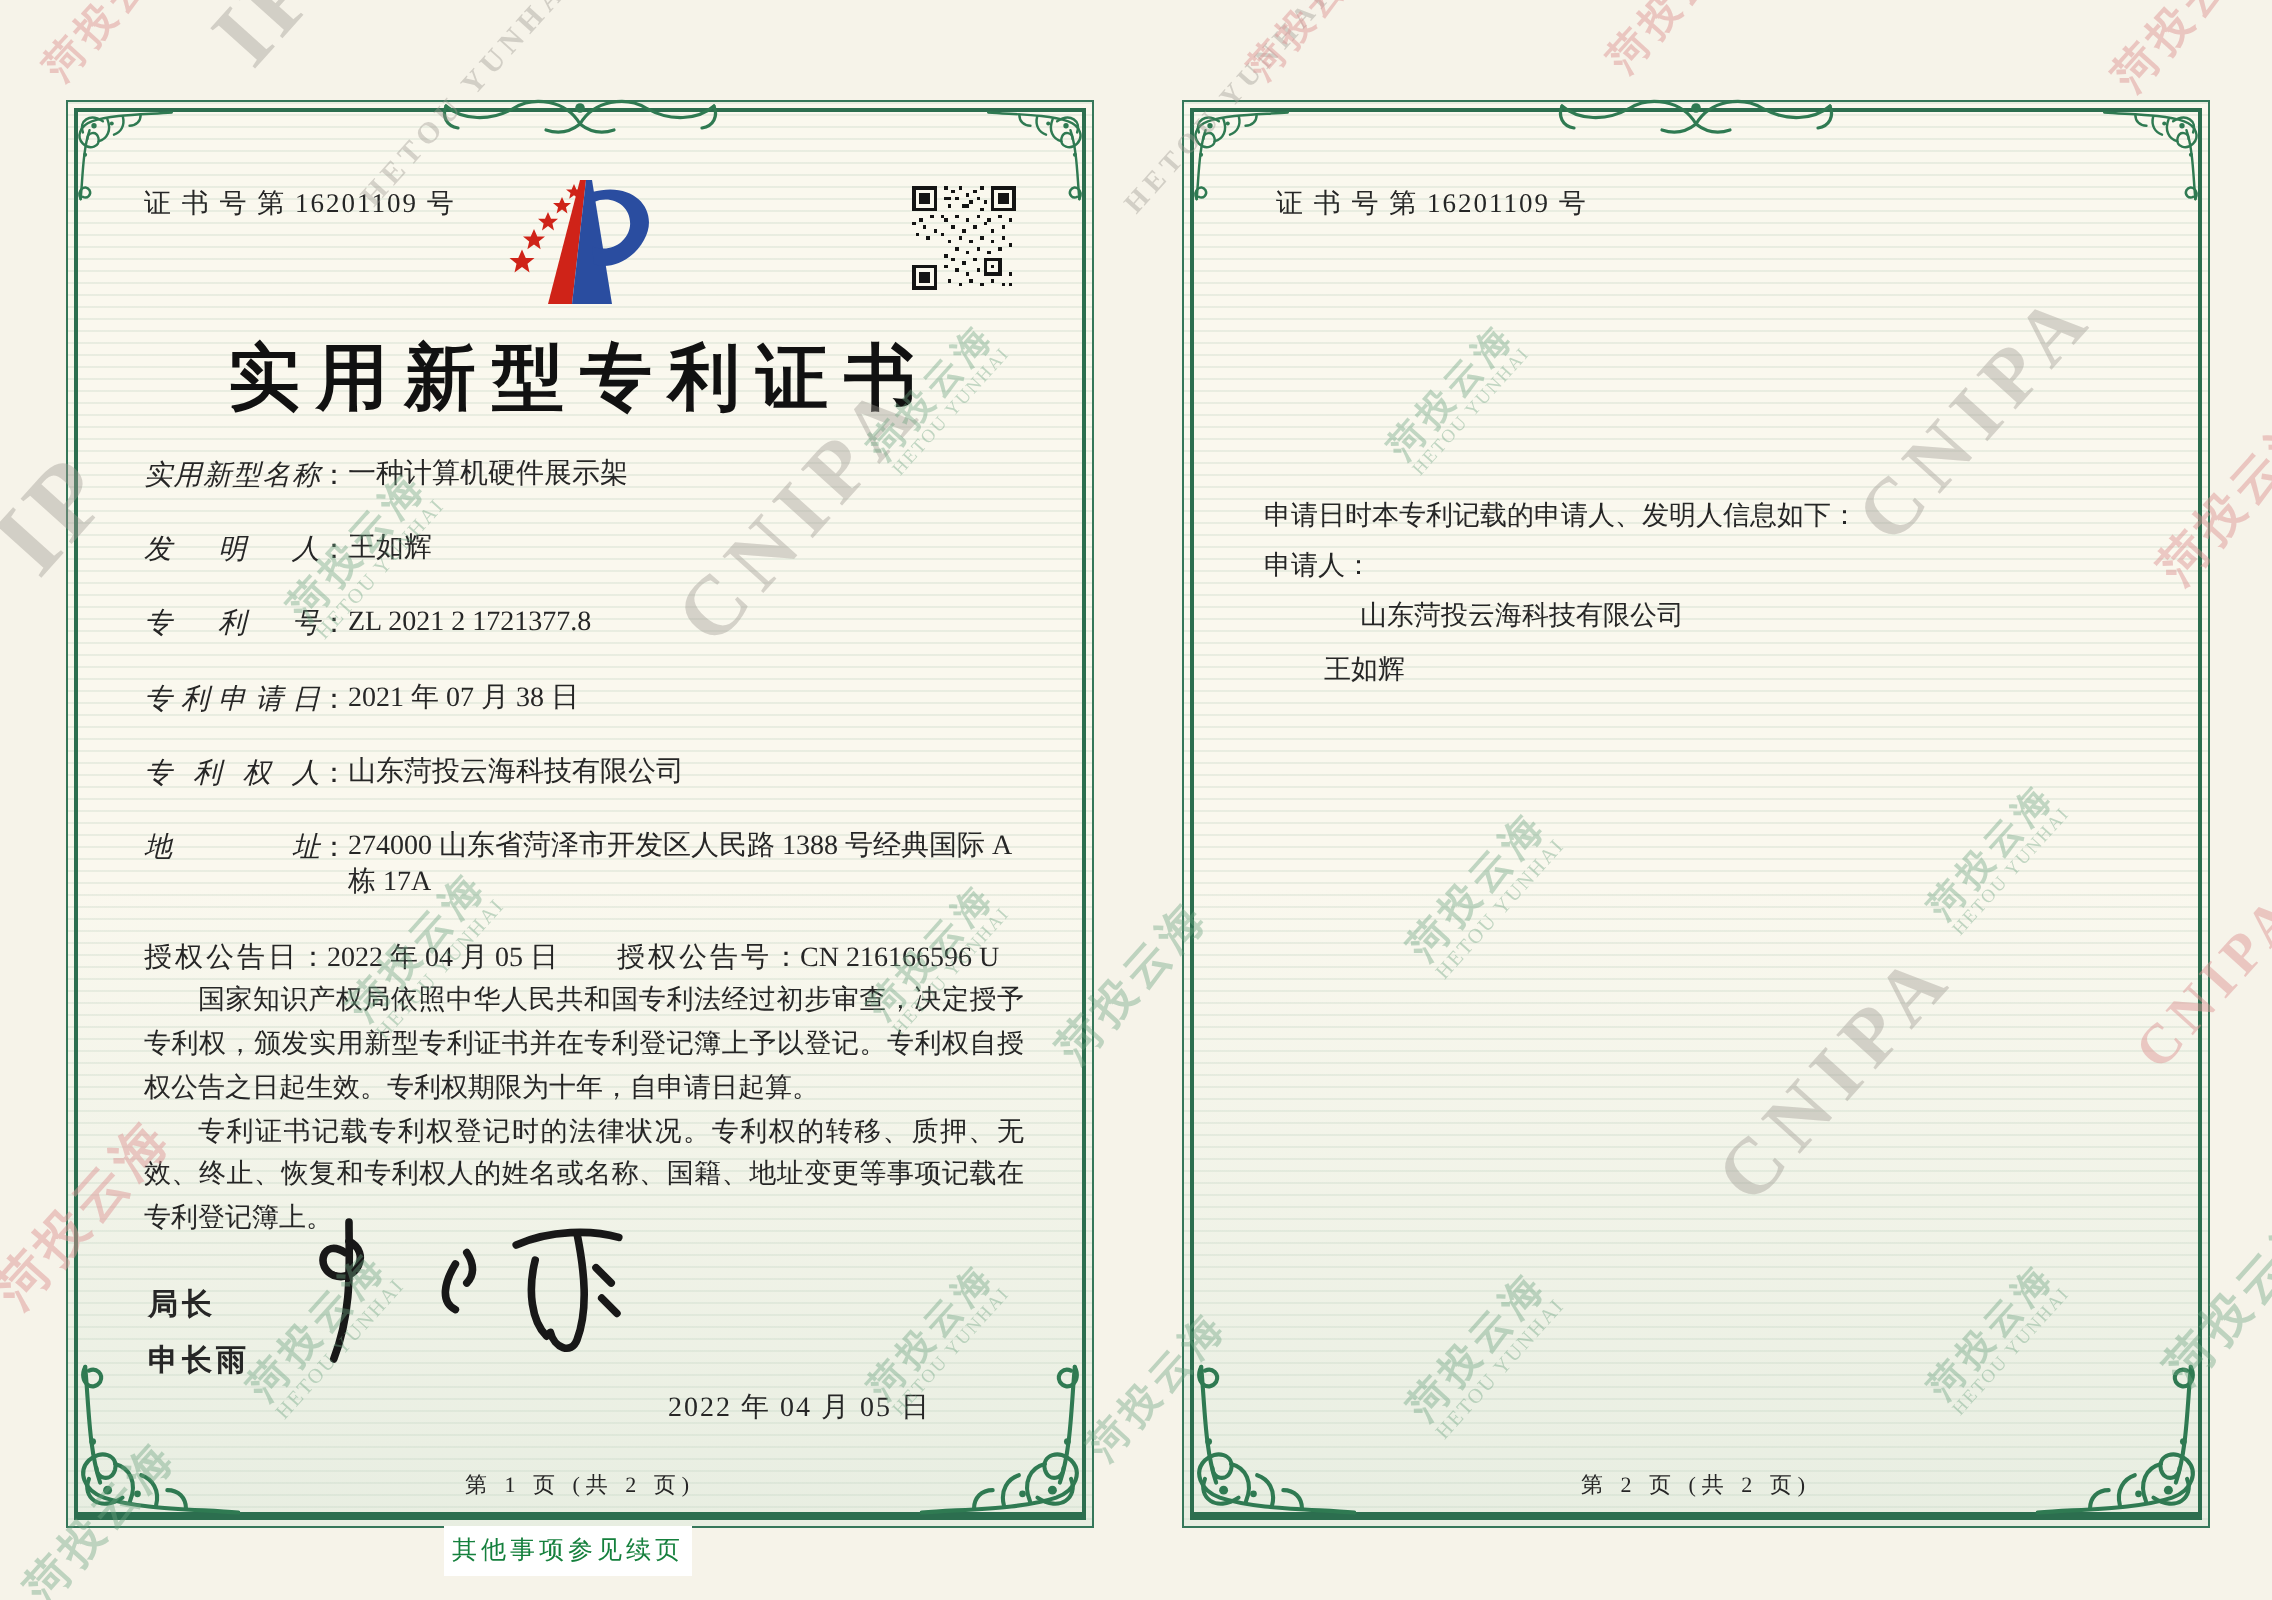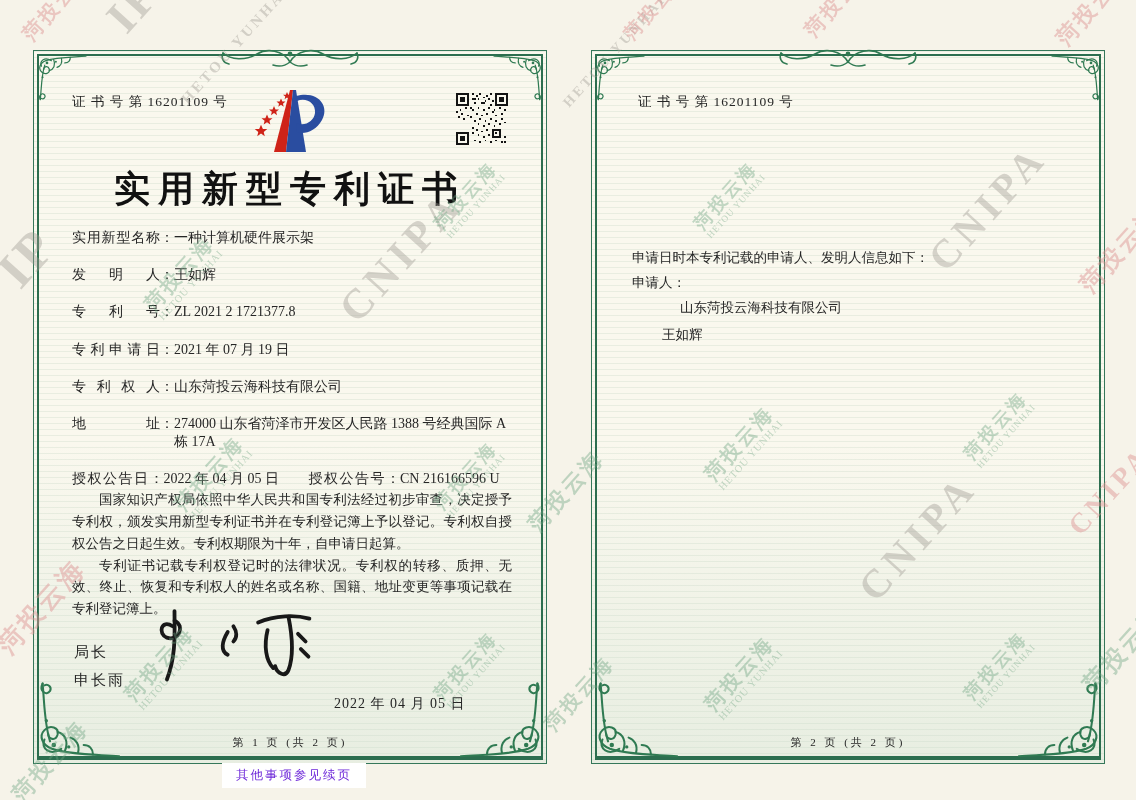--- a/index.html
+++ b/index.html
@@ -49,38 +49,38 @@
   .certno{position:absolute;left:38px;top:42px;font-size:13.5px;letter-spacing:1px;z-index:5;}
   .p2-certno{left:46px;}
   .logo{position:absolute;top:36px;left:50%;transform:translateX(-50%);width:80px;height:72px;z-index:5;}
   .qr{position:absolute;top:42px;right:38px;width:52px;height:52px;z-index:5;}
   .title{
     position:absolute;top:114px;left:0;width:100%;text-align:center;z-index:5;
     font-size:36px;font-weight:bold;letter-spacing:8px;color:#111;
   }
   .fields{position:absolute;top:178px;left:38px;width:440px;z-index:5;font-size:14px;}
   .frow{margin-bottom:19px;}
-  .flabel{display:inline-block;width:88px;text-align:justify;text-align-last:justify;vertical-align:top;}
+  .flabel{display:inline-block;width:88px;text-align:justify;text-align-last:justify;vertical-align:top;font-style:italic;}
   .colon{vertical-align:top;}
   .fval{display:inline-block;vertical-align:top;width:332px;line-height:1.3;}
   .grantrow{margin-top:2px;}
   .glabel{letter-spacing:1.5px;}
   .gval{margin-right:26px;}
   .paras{position:absolute;top:438px;left:38px;width:440px;z-index:5;font-size:13.5px;line-height:1.62;}
   .paras p{margin:0;text-indent:2em;text-align:justify;}
-  .signer{position:absolute;left:40px;top:592px;z-index:5;font-size:15px;letter-spacing:2px;}
+  .signer{position:absolute;left:40px;top:592px;z-index:5;font-size:15px;letter-spacing:2px;font-weight:bold;}
   .signer span{display:block;margin-bottom:9px;}
   .sig{position:absolute;left:112px;top:552px;width:190px;height:95px;z-index:5;}
   .signdate{position:absolute;left:300px;top:644px;z-index:5;font-size:14px;letter-spacing:1px;}
   .pageno{position:absolute;bottom:13px;left:0;width:100%;text-align:center;z-index:5;font-size:11px;letter-spacing:3px;}
 
   
   .note{
     position:absolute;left:222px;top:763px;z-index:7;
-    background:#ffffff;padding:4px 14px;font-size:12.5px;letter-spacing:2px;color:#6d28d9;
+    background:#ffffff;padding:4px 4px;font-size:12.5px;letter-spacing:2px;color:#15803d;
   }
 
   
   .p2-para{position:absolute;top:116px;left:40px;width:436px;z-index:5;font-size:13.5px;line-height:1.85;}
   .p2-para p{margin:0;text-indent:2em;text-align:justify;}
   .p2-info{position:absolute;top:196px;left:40px;width:436px;z-index:5;font-size:13.5px;line-height:1.7;}
   .p2-heading{margin:0 0 2px 0;}
   .p2-label{margin:0;}
   .p2-applicant{margin:2px 0 0 48px;}
   .p2-inventor-label{margin:54px 0 0 0;}
@@ -236,21 +236,21 @@
     <div class="frow">
       <span class="flabel">实用新型名称</span><span class="colon">：</span><span class="fval">一种计算机硬件展示架</span>
     </div>
     <div class="frow">
       <span class="flabel">发明人</span><span class="colon">：</span><span class="fval">王如辉</span>
     </div>
     <div class="frow">
       <span class="flabel">专利号</span><span class="colon">：</span><span class="fval">ZL 2021 2 1721377.8</span>
     </div>
     <div class="frow">
-      <span class="flabel">专利申请日</span><span class="colon">：</span><span class="fval">2021 年 07 月 19 日</span>
+      <span class="flabel">专利申请日</span><span class="colon">：</span><span class="fval">2021 年 07 月 38 日</span>
     </div>
     <div class="frow">
       <span class="flabel">专利权人</span><span class="colon">：</span><span class="fval">山东菏投云海科技有限公司</span>
     </div>
     <div class="frow">
       <span class="flabel">地址</span><span class="colon">：</span><span class="fval">274000 山东省菏泽市开发区人民路 1388 号经典国际 A 栋 17A</span>
     </div>
     <div class="frow grantrow">
       <span class="glabel">授权公告日</span><span class="colon">：</span><span class="gval">2022 年 04 月 05 日</span>
       <span class="glabel">授权公告号</span><span class="colon">：</span><span>CN 216166596 U</span>

